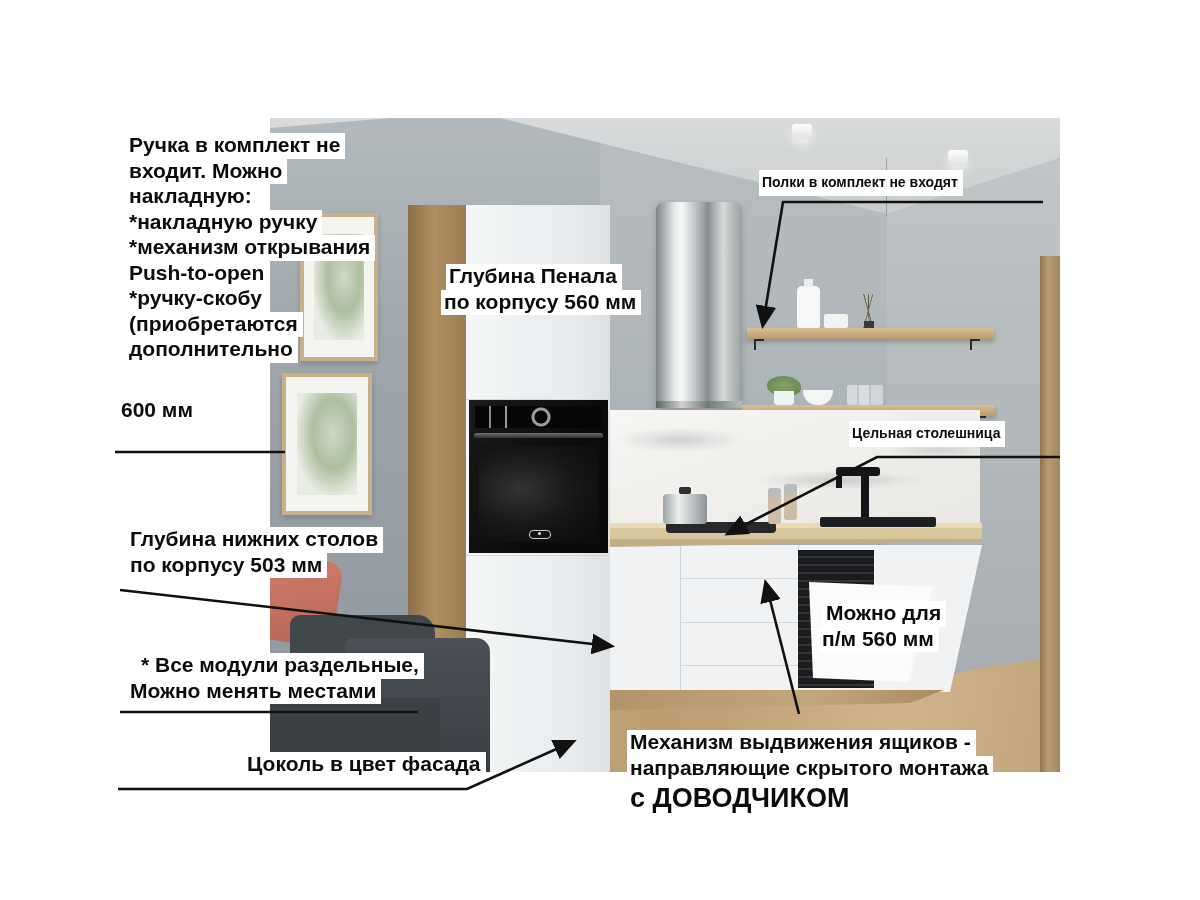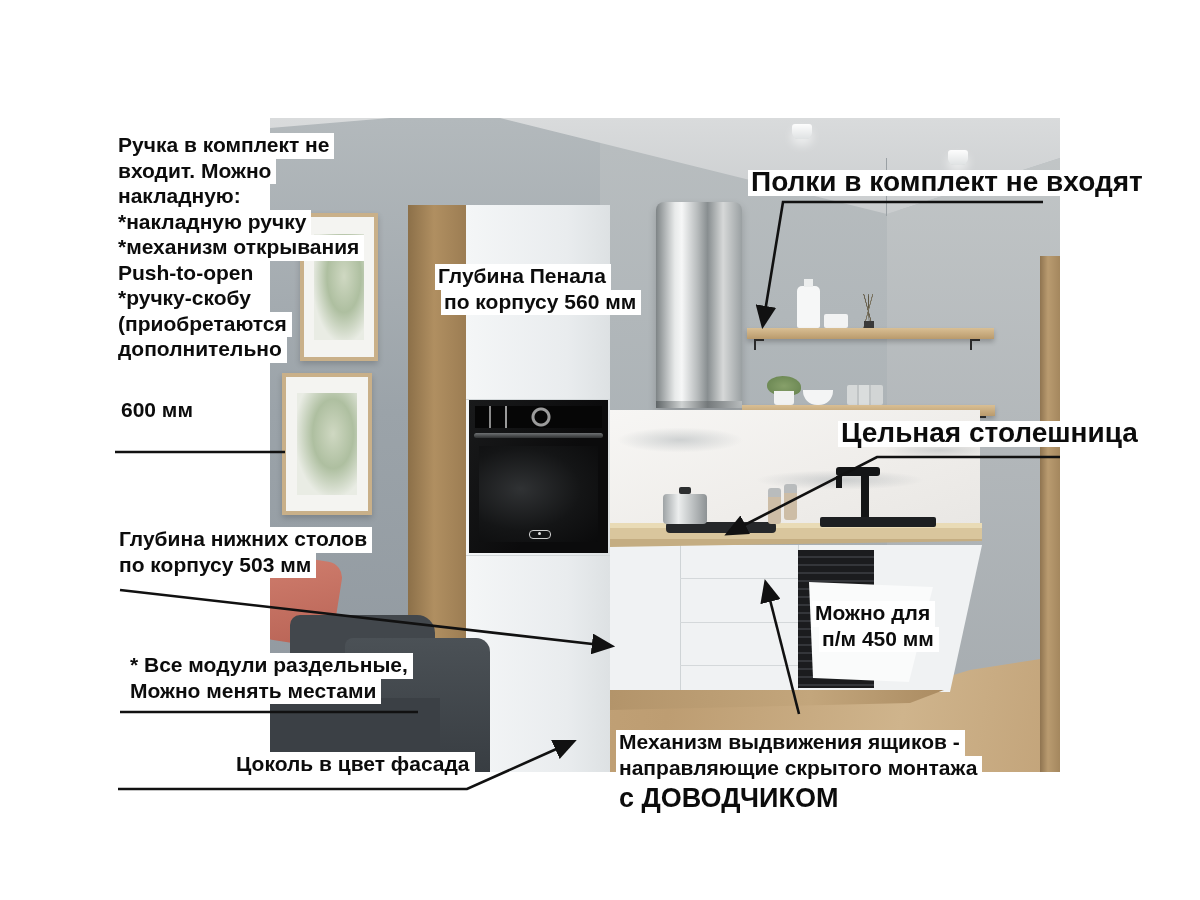--- a/index.html
+++ b/index.html
@@ -121,22 +121,22 @@
   #oven .logo:before{content:"";position:absolute;left:8px;top:1px;width:3px;height:3px;background:#e6e6e6;border-radius:50%;}
 
   
   .sofa-back{left:20px;top:497px;width:145px;height:120px;background:#42474c;border-radius:10px 18px 2px 2px;}
   .sofa-arm{left:75px;top:520px;width:145px;height:134px;background:linear-gradient(180deg,#4b5156,#383d42);border-radius:8px 14px 0 0;}
   .sofa-seat{left:0;top:580px;width:170px;height:74px;background:#3b4045;}
   .pillow{left:-4px;top:440px;width:72px;height:86px;background:linear-gradient(160deg,#d07e6e,#b86355);border-radius:10px 16px 8px 12px;transform:rotate(9deg);}
 
   
   .lbl{position:absolute;color:#0c0c0c;font-weight:700;font-size:21px;line-height:24.5px;}
-  .lbl span{display:block;width:max-content;background:#ffffff;padding:0 5px 1px 3px;}
-  .lbl.small{font-size:28px;}
+  .lbl span{display:block;width:max-content;background:#ffffff;padding:0 5px 1px 3px;margin-left:11px;}
+  .lbl.small{font-size:14px;}
   .lbl.italic{}
   .big{font-size:27px;line-height:34px;}
   #arrows{left:0;top:0;width:1200px;height:900px;pointer-events:none;}
 </style>
 </head>
 <body>
 
 <div id="photo" class="abs">
   <div class="abs wall-left"></div>
   <div class="abs wall-mid"></div>
@@ -263,21 +263,21 @@
   <span>Цельная столешница</span>
 </div>
 
 <div class="lbl" style="left:116px;top:527px">
   <span>Глубина нижних столов</span>
   <span>по корпусу 503 мм</span>
 </div>
 
 <div class="lbl" style="left:812px;top:601px">
   <span>Можно для</span>
-  <span style="margin-left:7px">п/м 450 мм</span>
+  <span style="margin-left:7px">п/м 560 мм</span>
 </div>
 
 <div class="lbl italic" style="left:127px;top:653px">
   <span>* Все модули раздельные,</span>
   <span style="margin-left:0">Можно менять местами</span>
 </div>
 
 <div class="lbl" style="left:233px;top:752px">
   <span>Цоколь в цвет фасада</span>
 </div>

